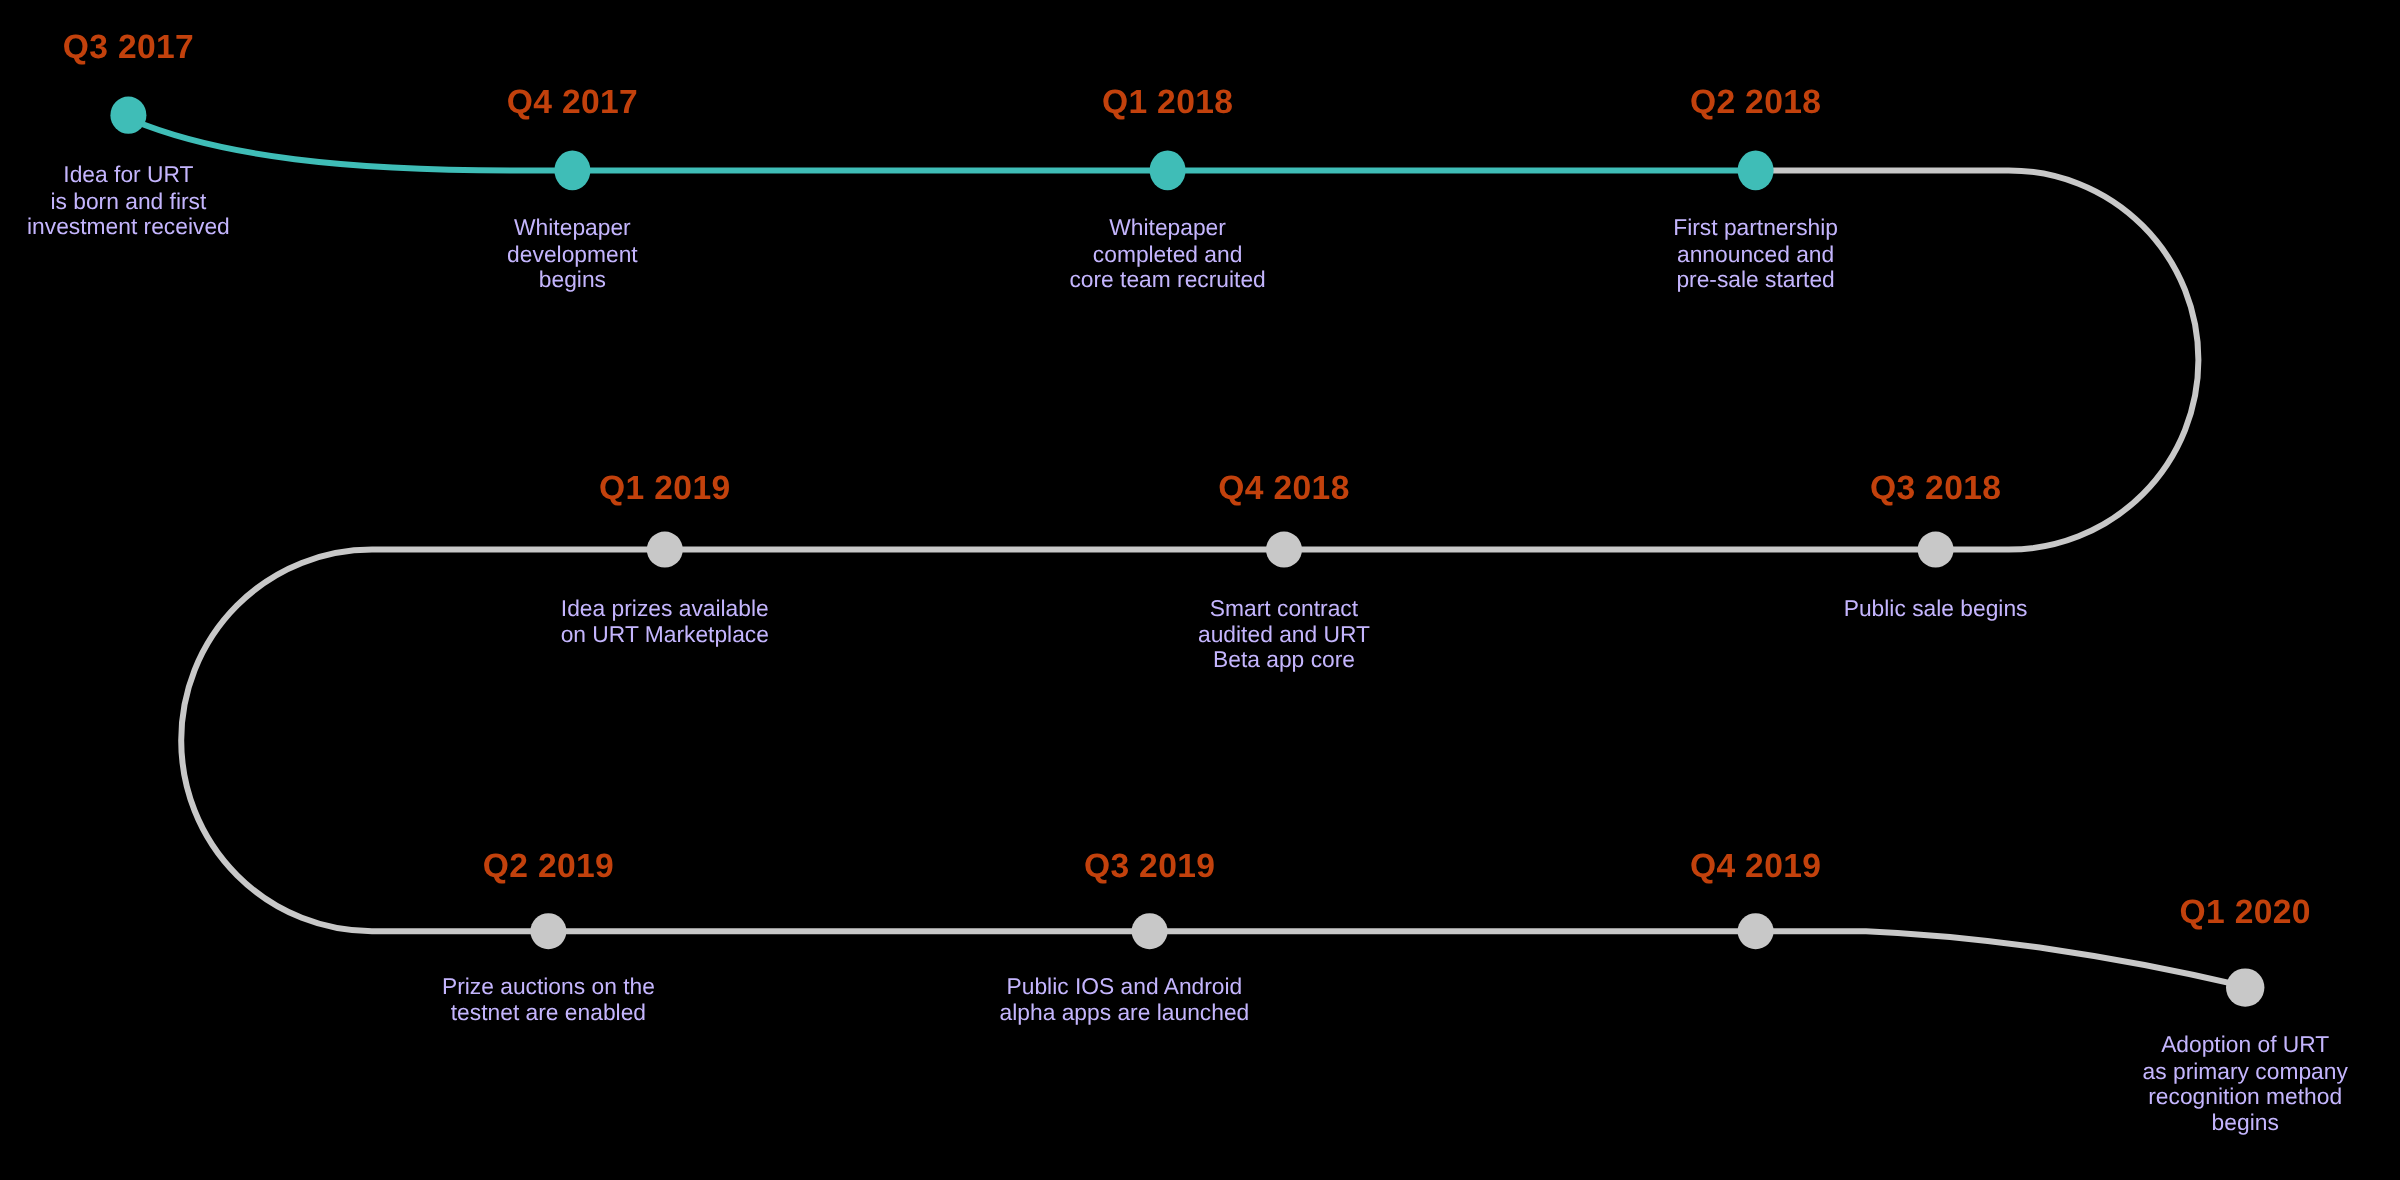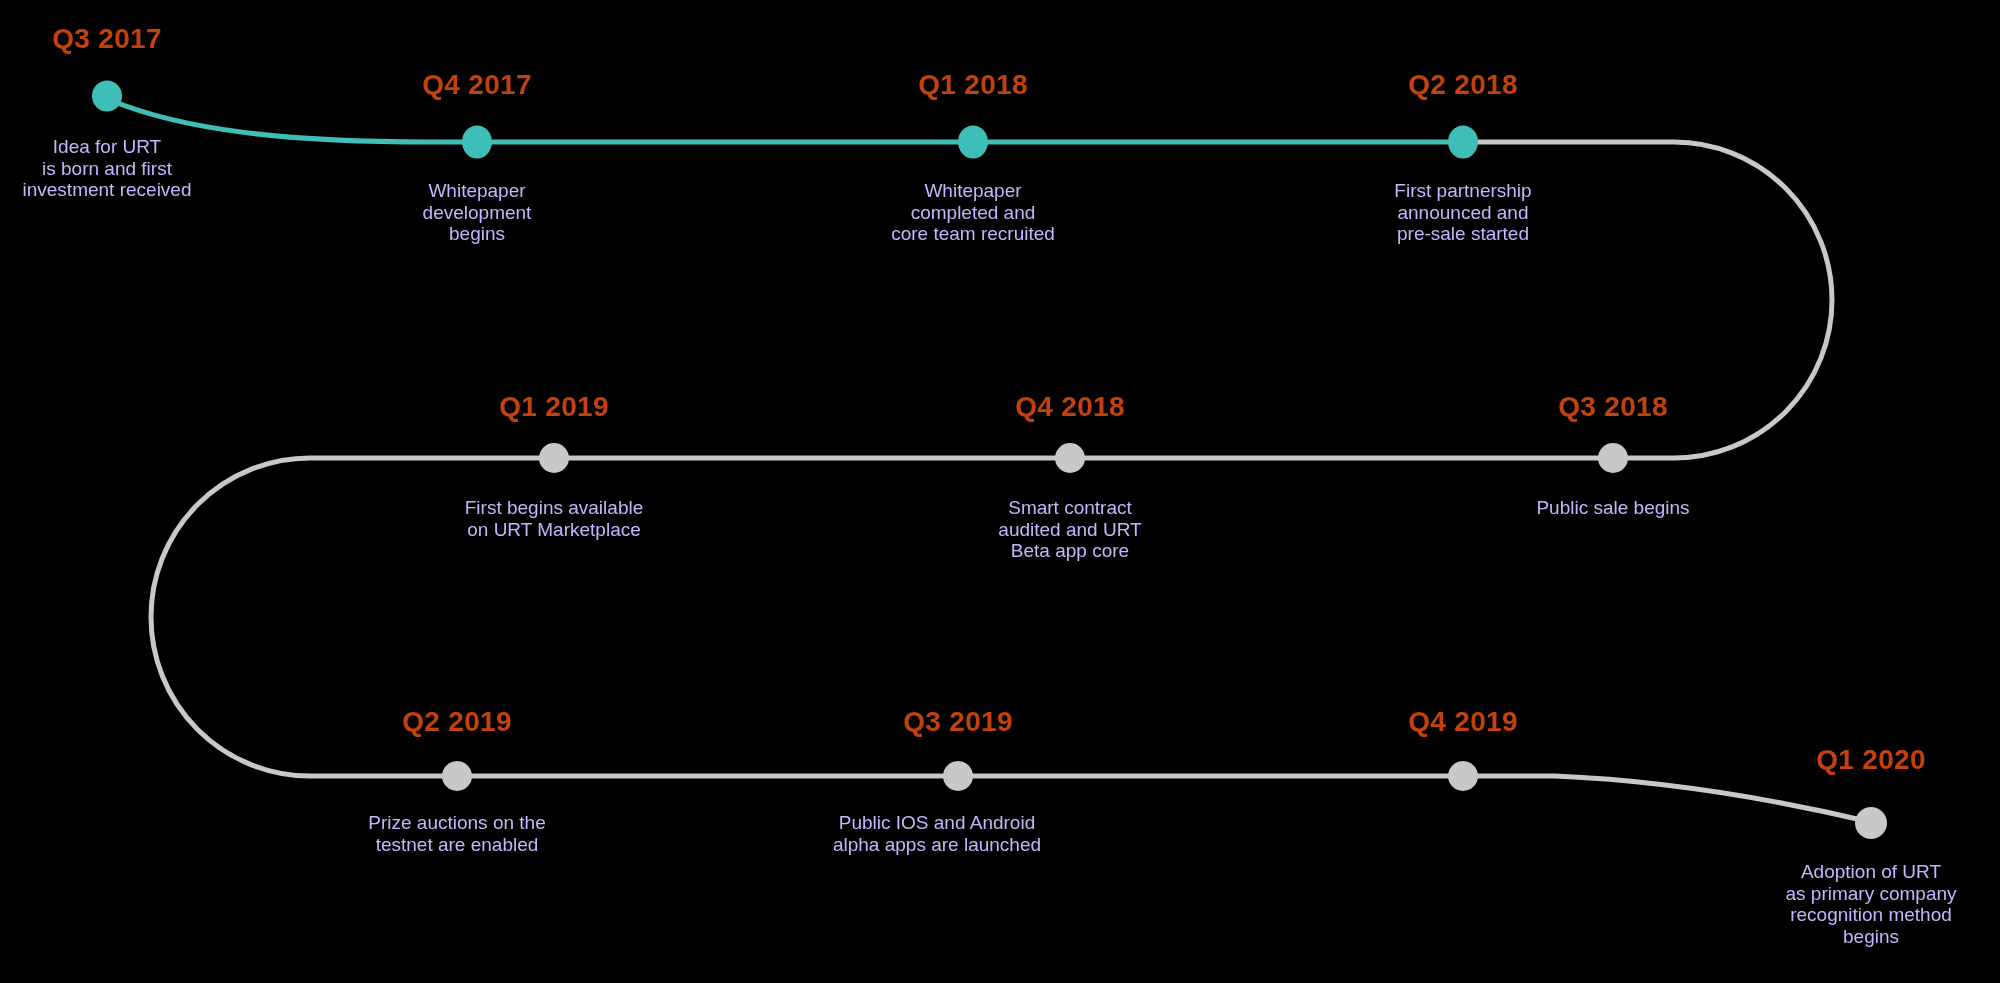--- a/index.html
+++ b/index.html
@@ -79,21 +79,21 @@
 
   <div class="q" style="left:1613px;top:392px">Q3 2018</div>
   <div class="d" style="left:1613px;top:497px">Public sale begins</div>
 
   <div class="q" style="left:1070px;top:392px">Q4 2018</div>
   <div class="d" style="left:1070px;top:497px">Smart contract
 audited and URT
 Beta app core</div>
 
   <div class="q" style="left:554px;top:392px">Q1 2019</div>
-  <div class="d" style="left:554px;top:497px">First begins available
+  <div class="d" style="left:554px;top:497px">Idea prizes available
 on URT Marketplace</div>
 
   <div class="q" style="left:457px;top:707px">Q2 2019</div>
   <div class="d" style="left:457px;top:812px">Prize auctions on the
 testnet are enabled</div>
 
   <div class="q" style="left:958px;top:707px">Q3 2019</div>
   <div class="d" style="left:937px;top:812px">Public IOS and Android
 alpha apps are launched</div>
 

